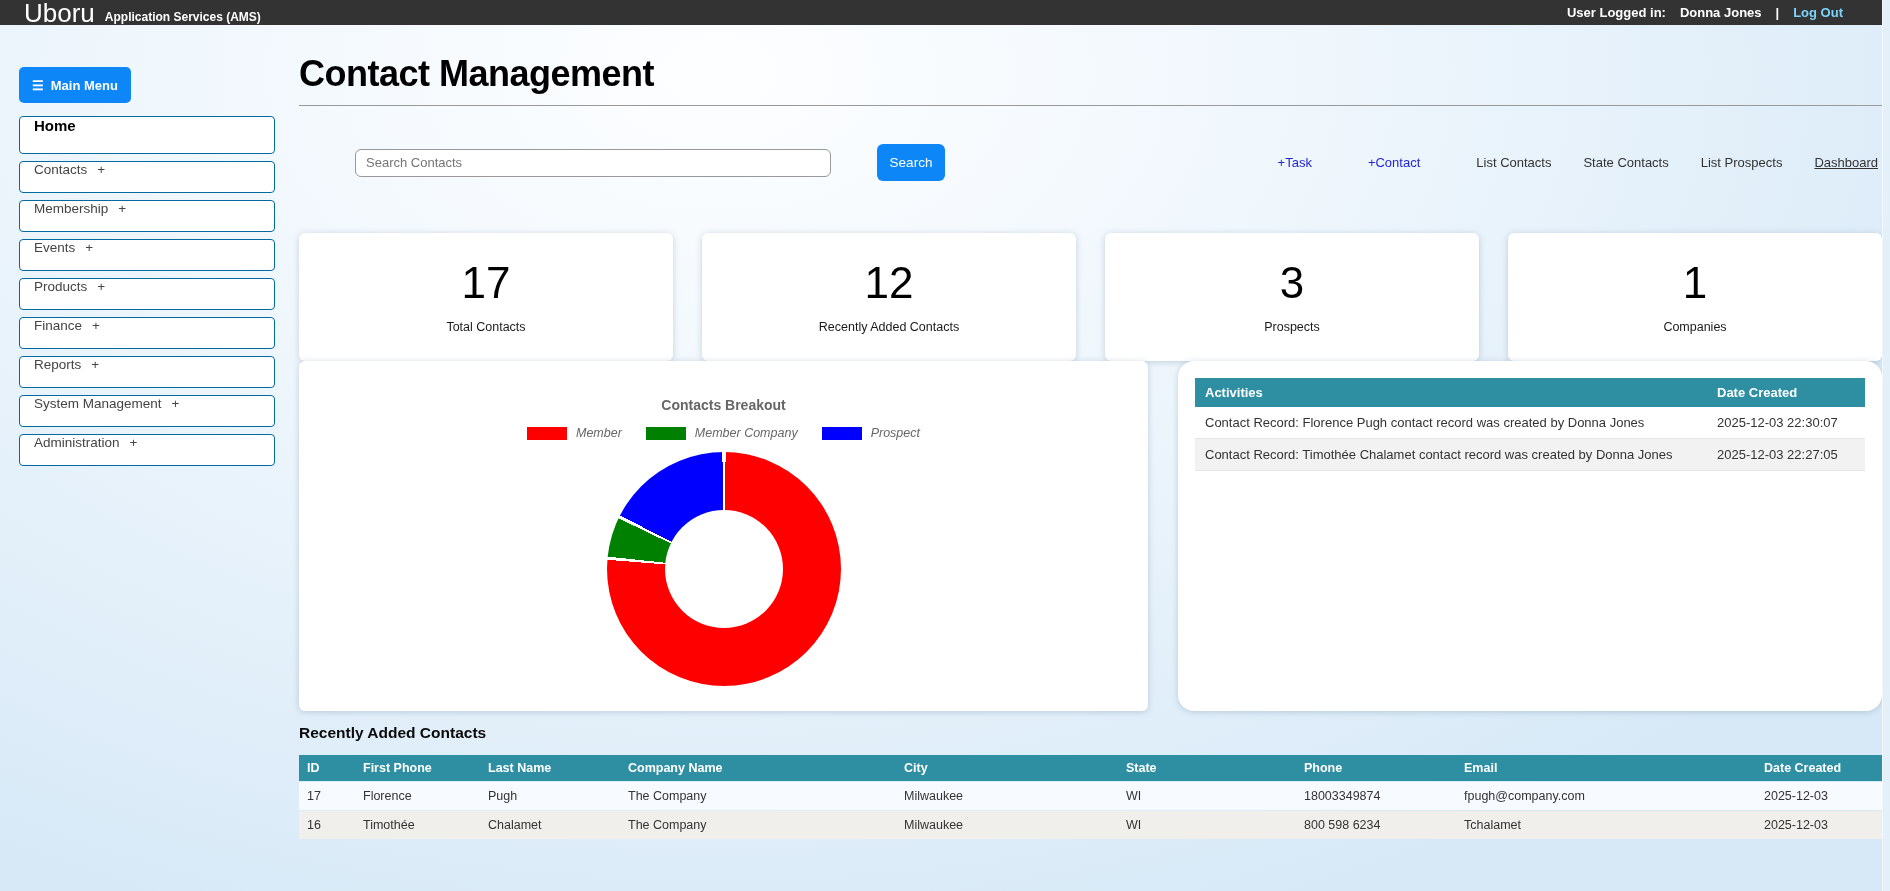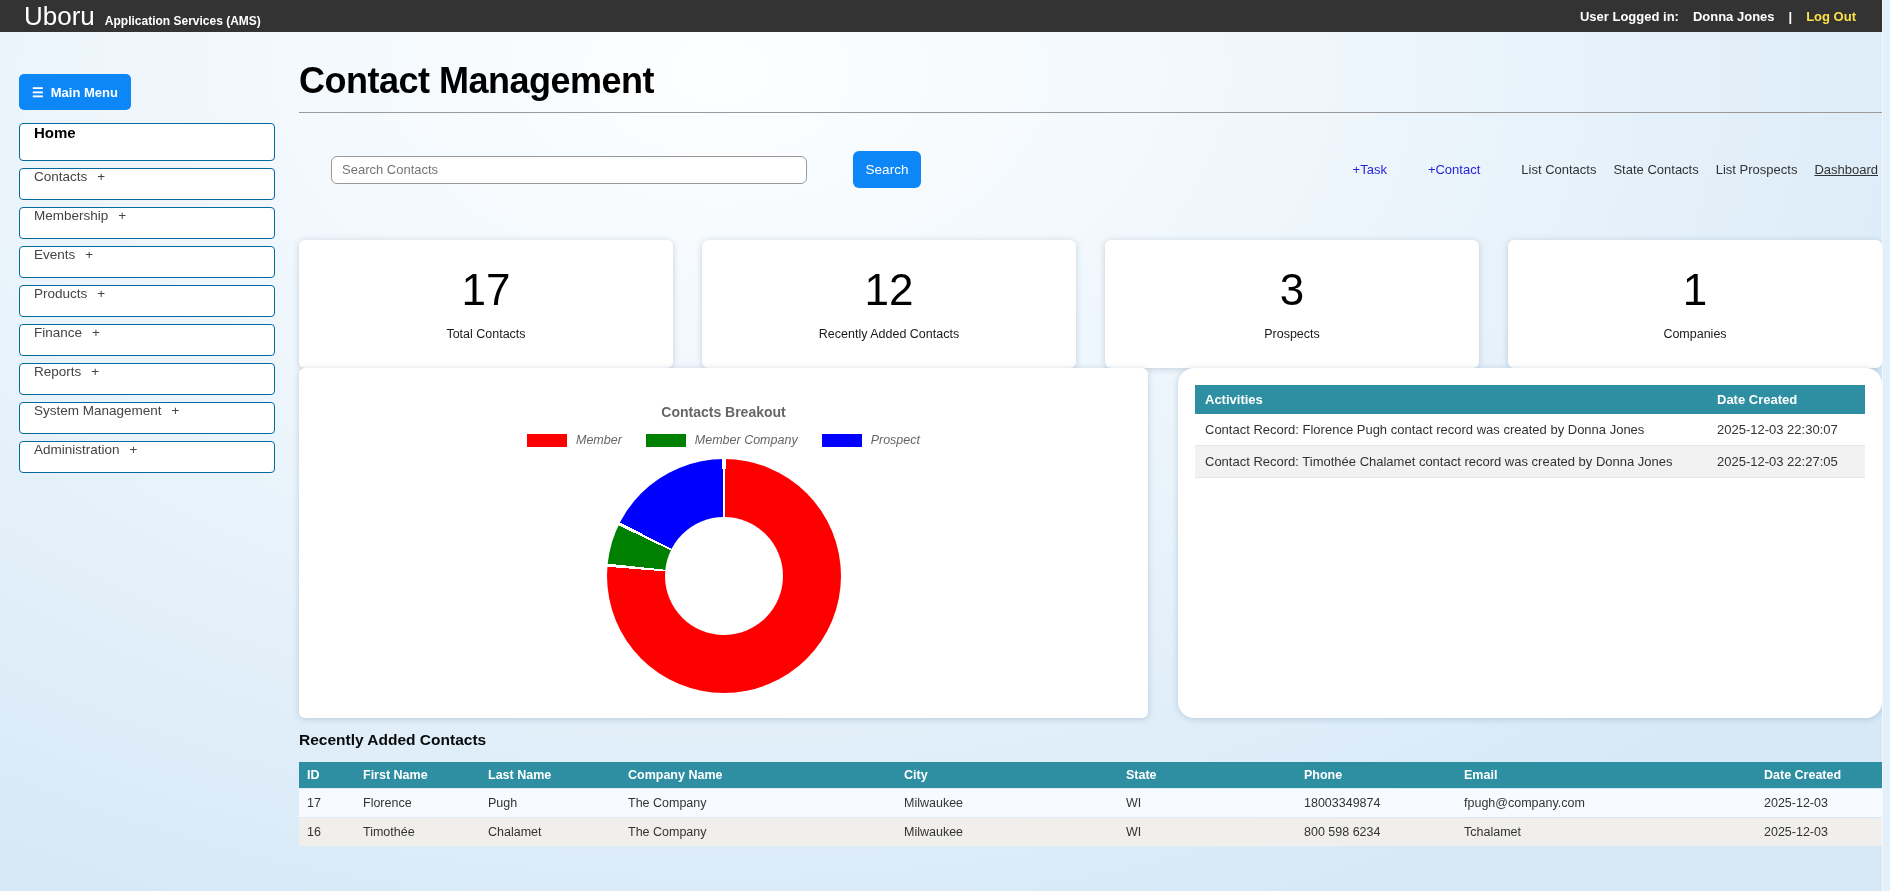--- a/index.html
+++ b/index.html
@@ -4,28 +4,28 @@
 <style>
   * { box-sizing: border-box; }
   html,body { margin:0; padding:0; }
   body {
     width:1890px; height:891px; overflow:hidden; position:relative;
     font-family:"Liberation Sans", sans-serif;
     background: radial-gradient(ellipse 1400px 900px at 38% 8%, #fdfeff 0%, #eef6fc 45%, #d7e9f7 100%);
   }
   
   .topbar {
-    height:32px; background:#333333; display:flex; align-items:center;
-    padding:0 26px 0 24px; width:calc(100% - 8px);
+    height:25px; background:#333333; display:flex; align-items:center;
+    padding:0 39px 0 24px; width:calc(100% - 8px);
   }
   .brand { color:#fff; font-size:26px; line-height:1; }
   .brand-sub { color:#fff; font-size:12px; font-weight:bold; margin-left:10px; margin-top:9px; }
   .topbar-right { margin-left:auto; display:flex; align-items:center; gap:14px;
     color:#fff; font-size:13px; font-weight:bold; }
-  .topbar-right .logout { color:#fde047; text-decoration:none; cursor:pointer; }
+  .topbar-right .logout { color:#7dd3fc; text-decoration:none; cursor:pointer; }
   
   .scroll-strip { position:absolute; top:0; right:0; width:8px; height:100%;
     background:#e3eff9; border-left:1px solid #f2f7fb; z-index:50; }
   
   .layout { display:flex; align-items:flex-start; }
   .sidebar { width:275px; flex:none; padding:42px 0 0 19px; }
   .menu-btn {
     width:112px; height:36px; background:#0d86f8; border:none; border-radius:5px;
     color:#fff; font-weight:bold; font-size:13px; display:flex; align-items:center;
     justify-content:center; gap:7px; cursor:pointer; font-family:inherit;
@@ -38,28 +38,28 @@
   }
   .menu-item .plus { margin-left:10px; color:#444; }
   .menu-item.home { height:38px; font-weight:bold; font-size:15px; color:#000; }
   
   .main { flex:1; padding:0 8px 0 24px; min-width:0; }
   .page-title { font-size:36px; font-weight:bold; color:#000000; margin:28px 0 10px; letter-spacing:-0.5px; }
   .title-divider { border-bottom:1px solid #9a9a9a; }
   .toolbar { display:flex; align-items:center; margin-top:38px; }
   .search-input {
     width:476px; height:28px; border:1px solid #999; border-radius:6px; padding:0 10px;
-    font-size:13px; margin-left:32px; font-family:inherit; color:#333; background:#fff; outline:none;
+    font-size:13px; margin-left:56px; font-family:inherit; color:#333; background:#fff; outline:none;
   }
   .search-input::placeholder { color:#757575; }
   .search-btn {
     margin-left:46px; width:68px; height:37px; background:#0d86f8; color:#fff;
     border:none; border-radius:6px; font-size:13.5px; cursor:pointer; font-family:inherit;
   }
-  .quick-links { margin-left:auto; display:flex; align-items:center; gap:17px; font-size:13px; padding-right:4px; }
+  .quick-links { margin-left:auto; display:flex; align-items:center; gap:32px; font-size:13px; padding-right:4px; }
   .quick-links a { text-decoration:none; color:#333; cursor:pointer; white-space:nowrap; }
   .quick-links a.accent { color:#2525d8; }
   .quick-links a.accent-gap { margin-right:24px; }
   .quick-links a.underline { text-decoration:underline; }
   
   .stats { display:flex; gap:29px; margin-top:52px; }
   .stat-card {
     flex:1; height:128px; background:#fff; border-radius:6px;
     box-shadow:0 1px 6px rgba(110,135,160,.35);
     display:flex; flex-direction:column; align-items:center; justify-content:center;
@@ -254,21 +254,21 @@
         <col style="width:276px">
           <col style="width:222px">
           <col style="width:178px">
         <col style="width:160px">
           <col style="width:300px">
           <col>
       </colgroup>
       <thead>
         <tr>
           <th>ID</th>
-          <th>First Name</th>
+          <th>First Phone</th>
           <th>Last Name</th>
           <th>Company Name</th>
           <th>City</th>
           <th>State</th>
           <th>Phone</th>
           <th>Email</th>
           <th>Date Created</th>
         </tr>
       </thead>
       <tbody>

